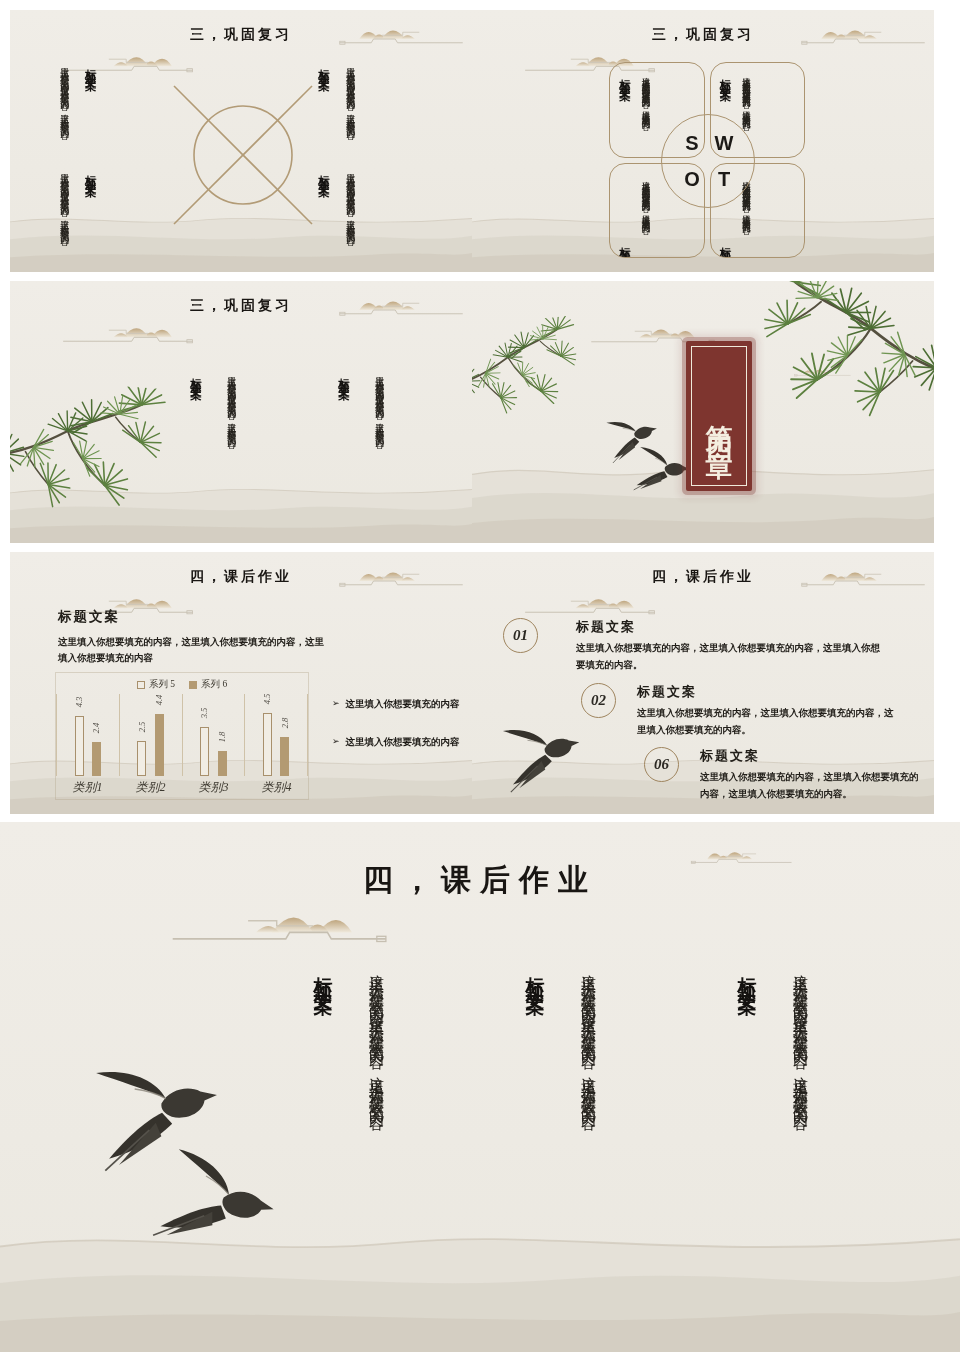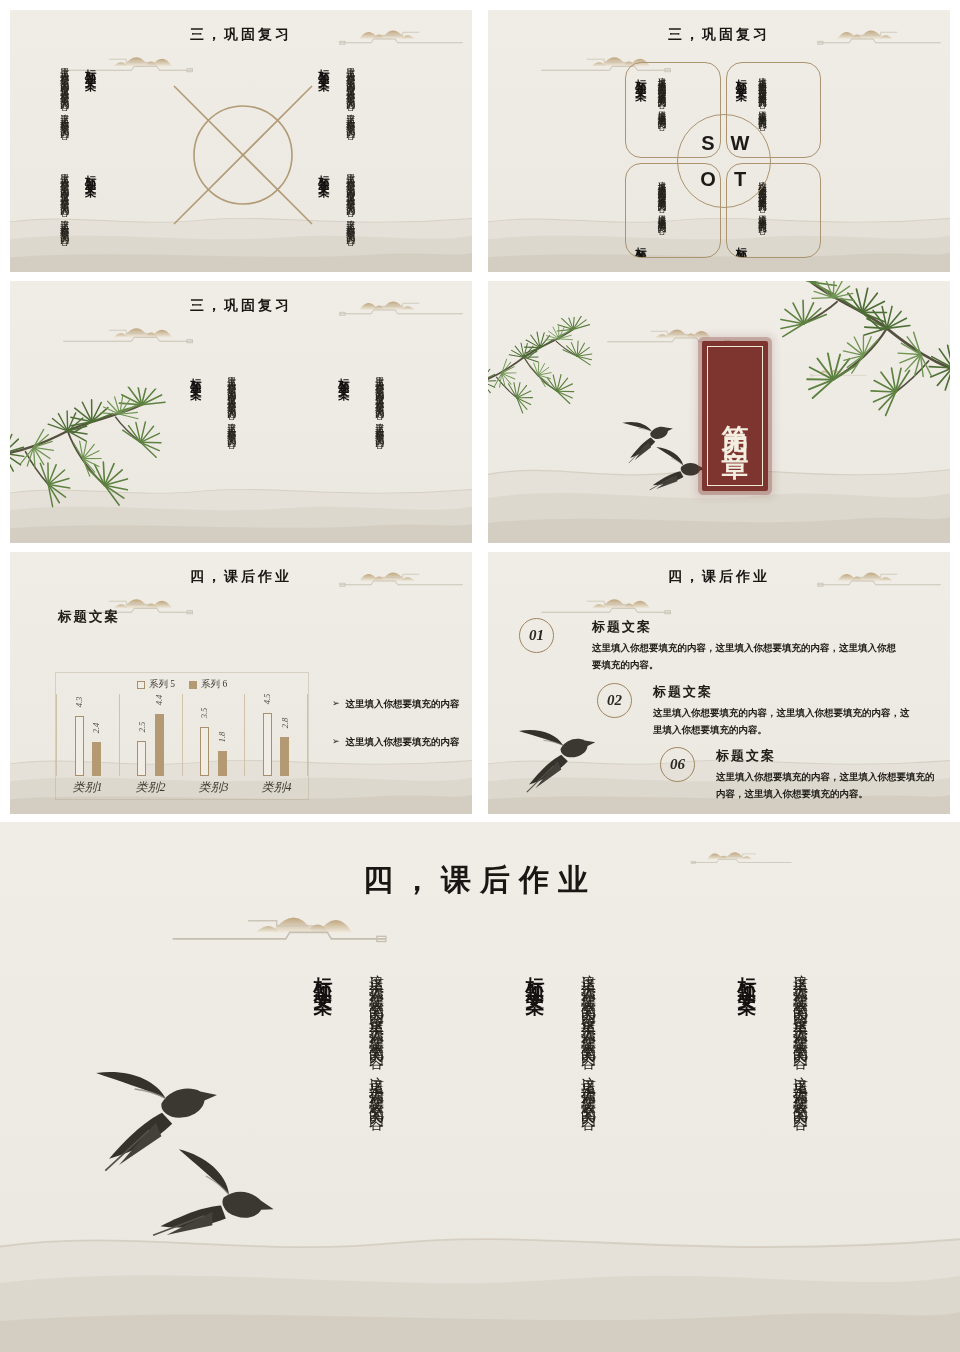--- a/index.html
+++ b/index.html
@@ -1,21 +1,21 @@
 <!DOCTYPE html>
 <html style="--page_background: #ffffff; --slide_background: #edeae3; --accent_tan: #b29b76; --line_tan: #ab9470; --seal_red: #7e352f; --seal_text: #f4eee0; --ink_black: #1d1a16; --pine_green: #5d8140; --mountain_wash: #d8d2c7;"><head>
 <meta charset="utf-8">
 <style>
   html,body{margin:0;padding:0;background:#ffffff;}
   .page{position:relative;width:960px;height:1352px;background:#ffffff;
         font-family:"Liberation Serif","DejaVu Serif",serif;color:#23201b;overflow:hidden;}
 
   
   .grid{position:absolute;top:10px;left:10px;display:grid;
-        grid-template-columns:462px 462px;grid-auto-rows:262px;gap:9px 16px;}
+        grid-template-columns:462px 462px;grid-auto-rows:262px;gap:9px 0;}
   .slide{position:relative;width:462px;height:262px;overflow:hidden;
          background:linear-gradient(180deg,#f0ede7 0%,#edeae3 60%,#ebe8e0 100%);}
   .slide-lg{position:absolute;top:822px;left:0;width:960px;height:530px;overflow:hidden;
             background:linear-gradient(180deg,#f0ede7 0%,#edeae3 60%,#eae7df 100%);}
 
   .slide-title{position:absolute;top:16px;left:0;right:0;margin:0;text-align:center;
                font-size:14px;font-weight:bold;letter-spacing:3px;color:#191613;}
   .slide-lg .slide-title{top:38px;font-size:30px;letter-spacing:9px;}
 
   
@@ -325,20 +325,21 @@
           <use href="#wash"></use>
         </svg>
       <svg class="deco deco-tr" viewBox="0 0 170 40">
           <use href="#cloud"></use>
         </svg>
       <svg class="deco deco-tl" viewBox="0 0 170 40">
           <use href="#cloud"></use>
         </svg>
       <h2 class="slide-title">四，课后作业</h2>
       <div class="h-heading">标题文案</div>
+      <div class="h-body">这里填入你想要填充的内容，这里填入你想要填充的内容，这里填入你想要填充的内容</div>
       <div class="chart">
         <div class="legend">
             <span class="legend-item">
               <span class="swatch sw-outline"></span>
               <span>系列 5</span>
             </span>
             <span class="legend-item">
               <span class="swatch sw-solid"></span>
               <span>系列 6</span>
             </span>

